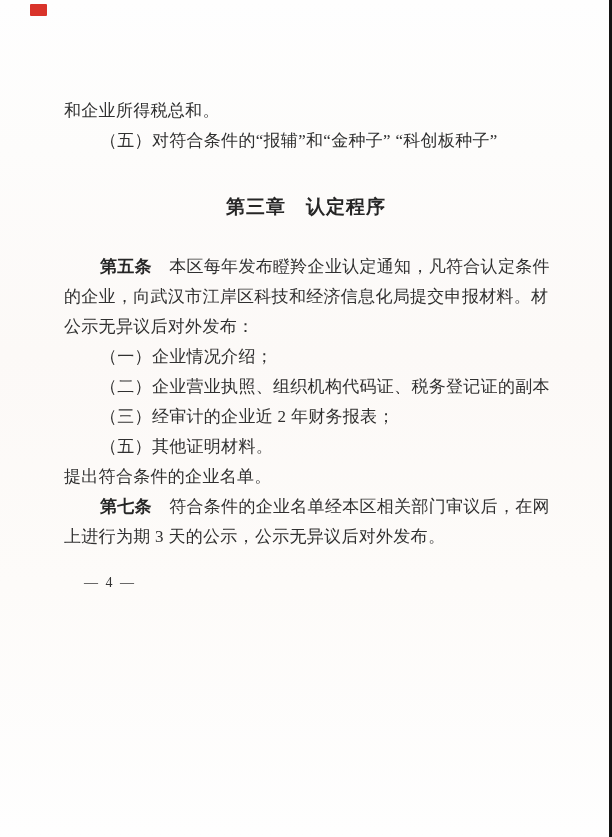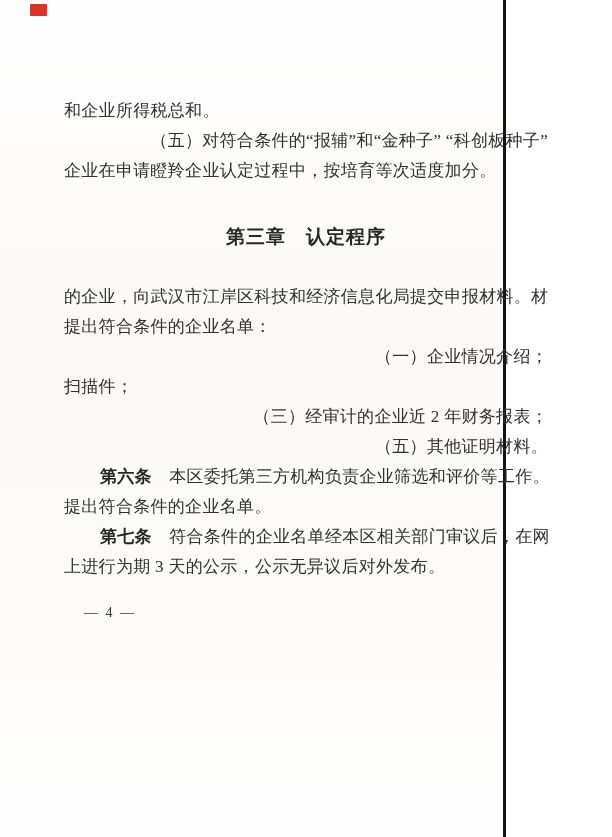--- a/index.html
+++ b/index.html
@@ -2,37 +2,37 @@
 <html><head>
 <meta charset="utf-8">
 <style>
   html,body{margin:0;padding:0;}
   body{
     width:612px;height:837px;overflow:hidden;
     background:#ffffff;
     font-family:"Liberation Serif","DejaVu Serif",serif;
   }
   .page{
-    position:relative;width:506px;height:837px;
+    position:relative;width:612px;height:837px;
     background:linear-gradient(180deg,#fefefe 0%,#fdfcfb 18%,#fcf9f7 42%,#fdfbf9 70%,#fefefe 100%);
   }
   .scan-edge{
     position:absolute;top:0;right:0;width:3px;height:837px;
     background:#141414;
   }
   .red-mark{
     position:absolute;left:30px;top:4px;width:17px;height:12px;
     background:#d9332a;border-radius:1px;
   }
   .content{
     position:absolute;left:64px;top:96px;width:484px;
     color:#303030;font-size:17px;line-height:30px;letter-spacing:.3px;
   }
   .line{height:30px;white-space:nowrap;}
-  .line.indent{padding-left:36px;text-align:right;}
+  .line.indent{padding-left:36px;}
   .lead{font-weight:bold;color:#262626;}
   .heading{
     height:30px;line-height:30px;margin:36px 0 30px 0;
     font-size:19px;font-weight:bold;text-align:center;
     letter-spacing:1px;color:#262626;font-family:Liberation Serif, serif;
   }
   .footer{
     margin-top:16px;padding-left:20px;height:30px;line-height:30px;
     font-size:14px;letter-spacing:2px;color:#333333;
   }
@@ -40,30 +40,29 @@
 </head>
 <body>
 
 <div class="page">
   <div class="red-mark"></div>
   <div class="scan-edge"></div>
 
   <div class="content">
     <div class="line"><span>和企业所得税总和。</span></div>
     <div class="line indent"><span>（五）对符合条件的“报辅”和“金种子” “科创板种子”</span></div>
-    <div class="line"><span>企业在申请瞪羚企业认定过程中，按培育等次适度加分。</span></div>
 
     <div class="heading">第三章　认定程序</div>
 
+    <div class="line indent"><b class="lead">第五条</b><span>　本区每年发布瞪羚企业认定通知，凡符合认定条件</span></div>
     <div class="line"><span>的企业，向武汉市江岸区科技和经济信息化局提交申报材料。材</span></div>
-    <div class="line"><span>提出符合条件的企业名单：</span></div>
+    <div class="line"><span>公示无异议后对外发布：</span></div>
     <div class="line indent"><span>（一）企业情况介绍；</span></div>
-    <div class="line"><span>扫描件；</span></div>
+    <div class="line indent"><span>（二）企业营业执照、组织机构代码证、税务登记证的副本</span></div>
     <div class="line indent"><span>（三）经审计的企业近 2 年财务报表；</span></div>
     <div class="line indent"><span>（五）其他证明材料。</span></div>
-    <div class="line indent"><b class="lead">第六条</b><span>　本区委托第三方机构负责企业筛选和评价等工作。</span></div>
     <div class="line"><span>提出符合条件的企业名单。</span></div>
     <div class="line indent"><b class="lead">第七条</b><span>　符合条件的企业名单经本区相关部门审议后，在网</span></div>
     <div class="line"><span>上进行为期 3 天的公示，公示无异议后对外发布。</span></div>
 
     <div class="footer">— 4 —</div>
   </div>
 </div>
 
 </body></html>

